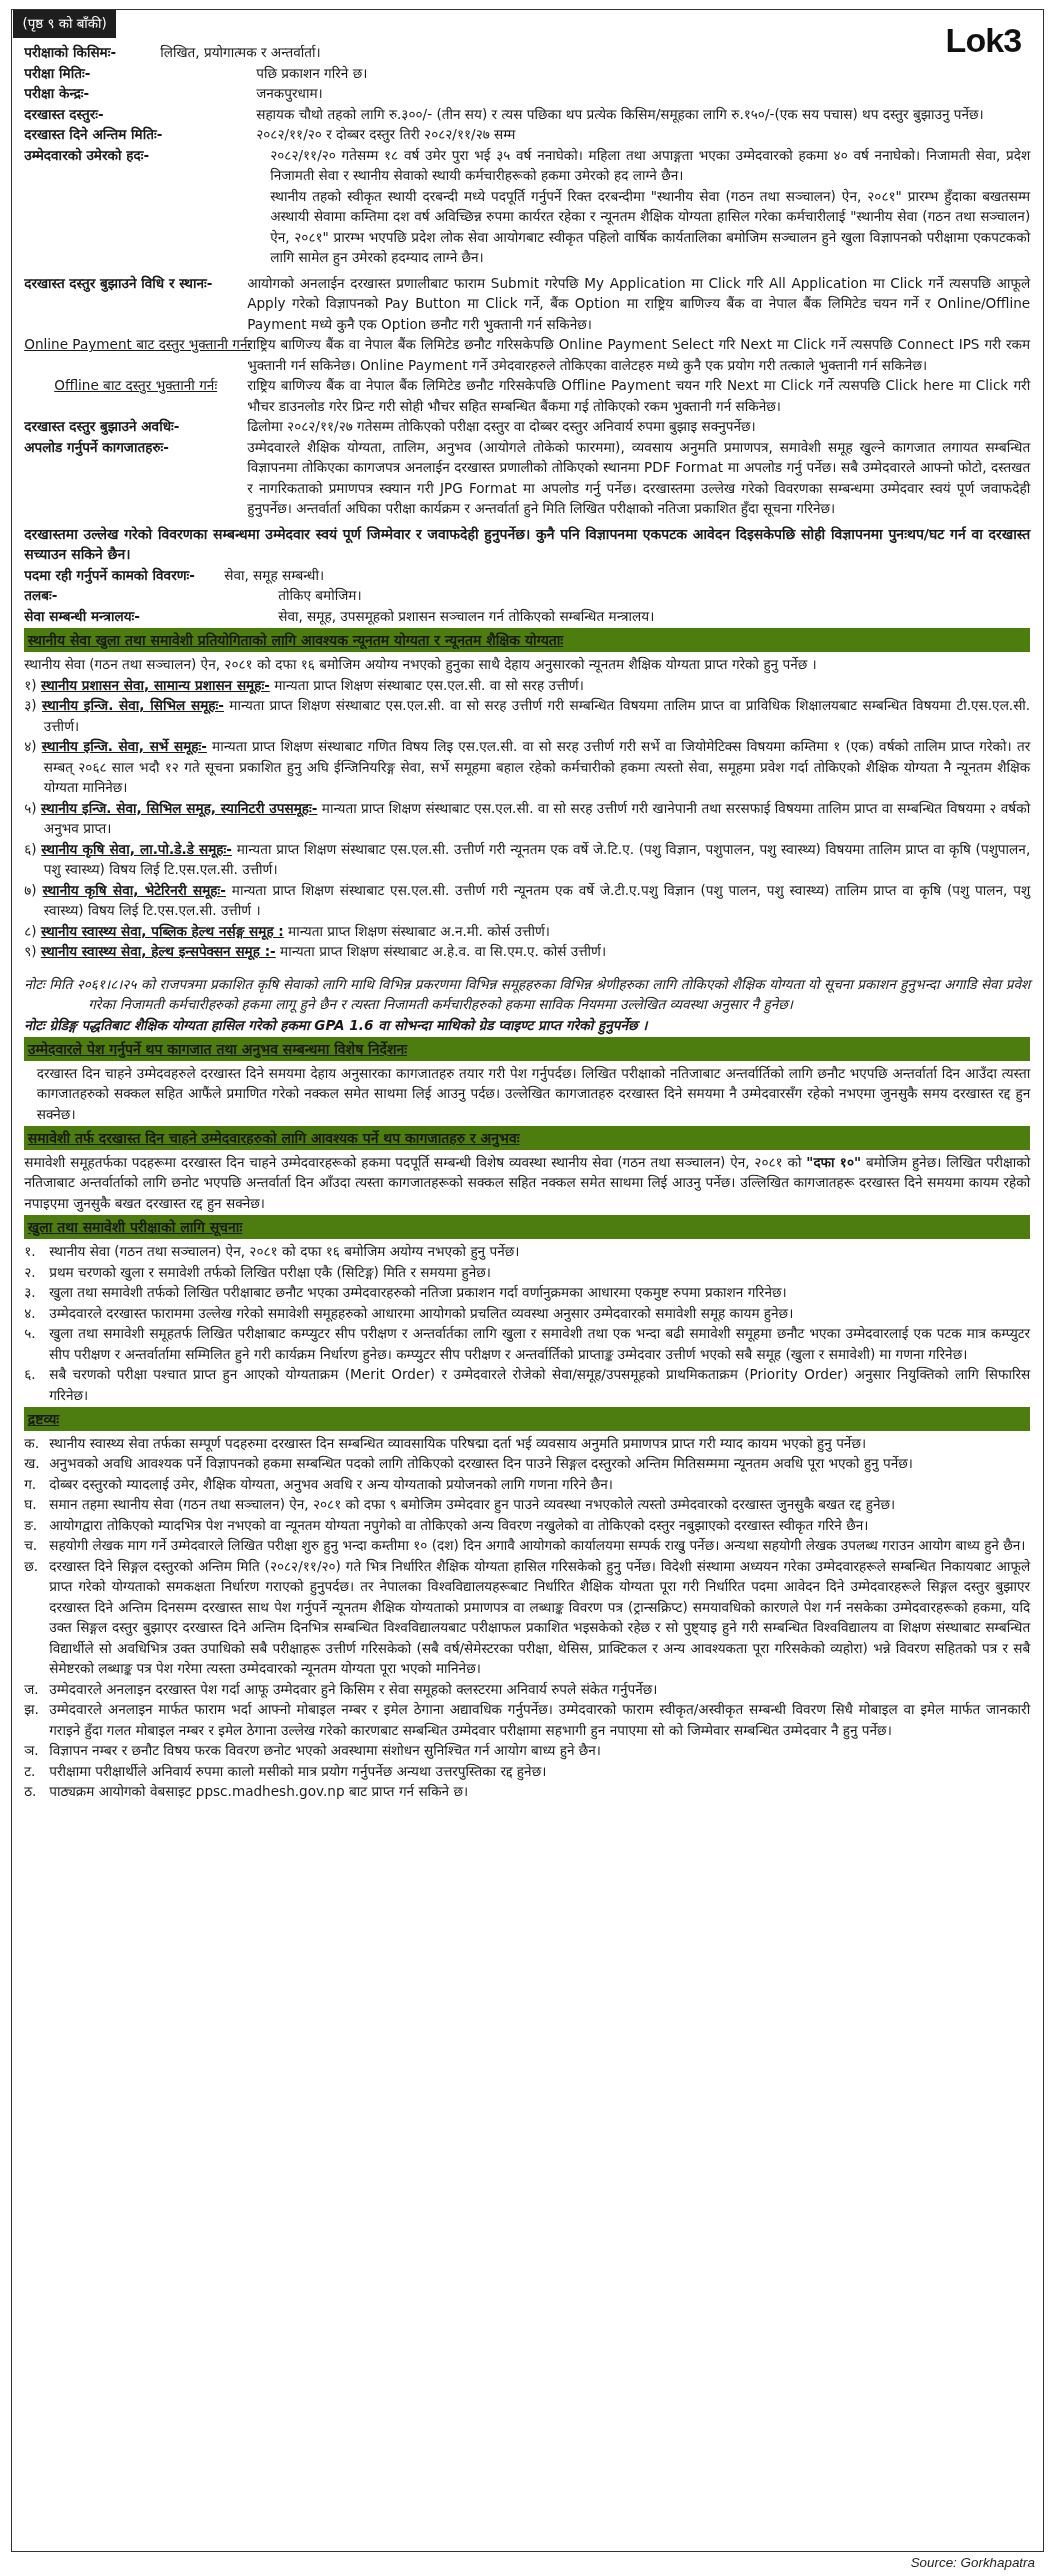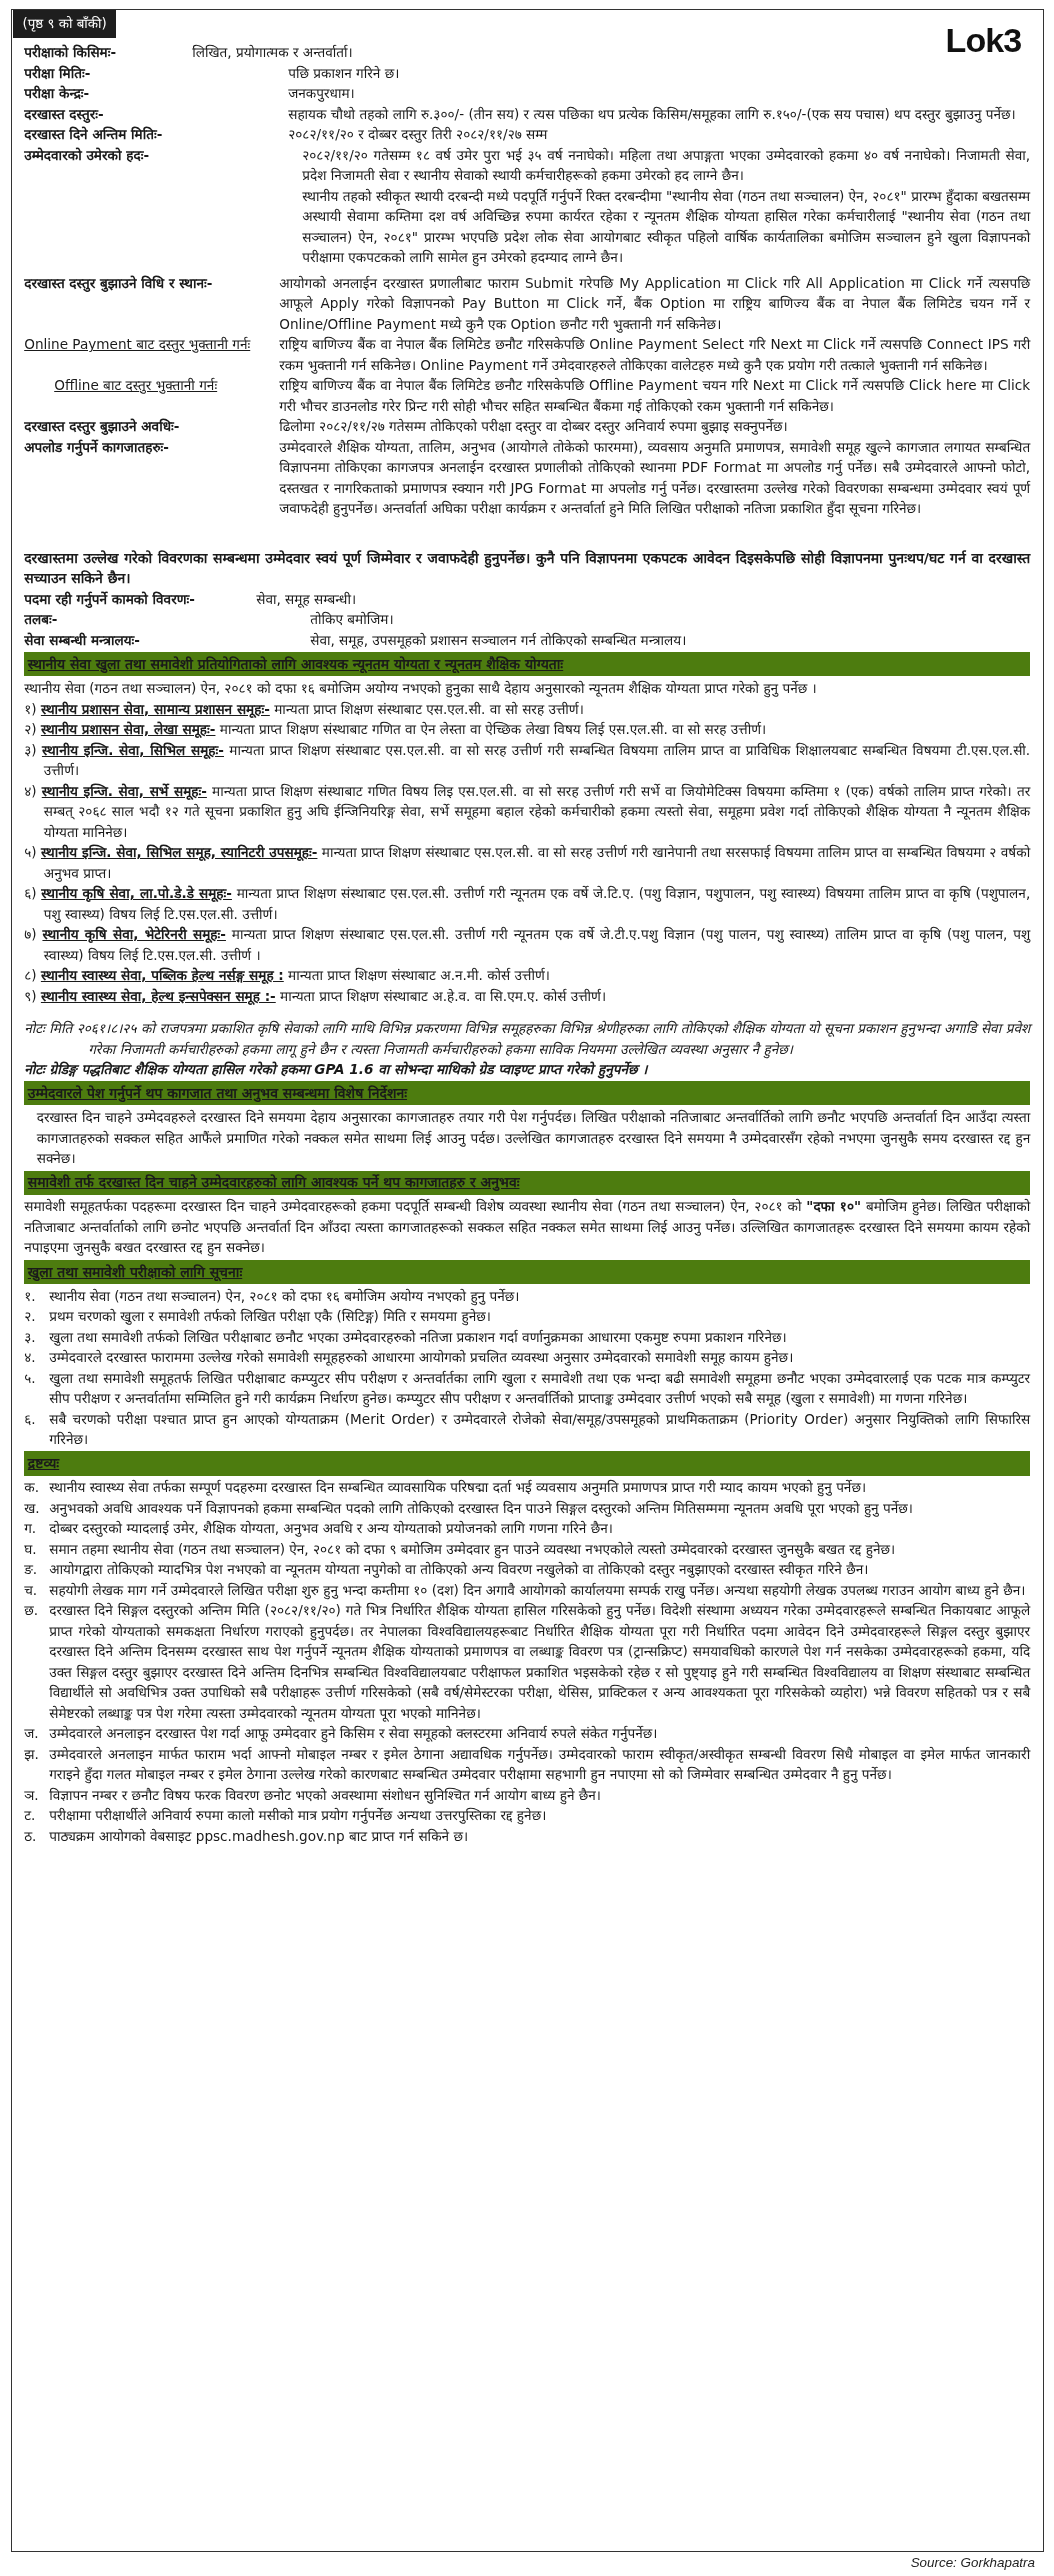--- a/index.html
+++ b/index.html
@@ -15,30 +15,30 @@
     background: #1e1e1e; color: #fff; font-size: 13.4px; line-height: 28px;
   }
   .doc-code {
     position: absolute; right: 21.4px; top: 10.7px;
     font-family: "Liberation Sans", sans-serif; font-weight: bold; font-size: 34px; letter-spacing: -0.9px; color: #111;
   }
   .content {
     position: absolute; left: 12.5px; top: 32px; right: 12.5px;
     font-size: 13.6px; line-height: 20.5px;
   }
-  .row { display: flex; gap: 32px; }
+  .row { display: flex; }
   .row .lbl { font-weight: bold; white-space: nowrap; flex: 0 0 auto; }
   .row .val { flex: 1 1 auto; text-align: justify; }
   .ul { text-decoration: underline; text-align: center; }
 
   .section-head {
     background: #4d7c0f; font-weight: bold; text-decoration: underline;
     padding: 1.8px 3.6px; margin: 1.8px 0 1.8px 0; font-size: 14px;
   }
-  .bold-para { font-weight: bold; text-align: justify; font-size: 14px; margin-top: 29px; }
+  .bold-para { font-weight: bold; text-align: justify; font-size: 14px; margin-top: 5px; }
   .para { text-align: justify; }
   .para.indent { padding-left: 12.5px; }
   .num-item { display: flex; }
   .num-item .n { flex: 0 0 25px; }
   .num-item .t { flex: 1; text-align: justify; }
   .qual-item { text-align: justify; padding-left: 19.6px; text-indent: -19.6px; }
   .qual-item .ttl { font-weight: bold; text-decoration: underline; }
   .note-italic { font-style: italic; padding-left: 64px; text-indent: -64px; text-align: justify; margin-top: 12px; }
   .note-bold { font-weight: bold; font-style: italic; }
   .sp { height: 5.4px; }
@@ -128,21 +128,20 @@
     </div>
     <div class="row">
       <span class="lbl" style="width:254px">सेवा सम्बन्धी मन्त्रालयः-</span>
       <span class="val">सेवा, समूह, उपसमूहको प्रशासन सञ्चालन गर्न तोकिएको सम्बन्धित मन्त्रालय।</span>
     </div>
 
     <div class="section-head">स्थानीय सेवा खुला तथा समावेशी प्रतियोगिताको लागि आवश्यक न्यूनतम योग्यता र न्यूनतम शैक्षिक योग्यताः</div>
     <div class="para">स्थानीय सेवा (गठन तथा सञ्चालन) ऐन, २०८१ को दफा १६ बमोजिम अयोग्य नभएको हुनुका साथै देहाय अनुसारको न्यूनतम शैक्षिक योग्यता प्राप्त गरेको हुनु पर्नेछ ।</div>
 
     <div class="qual-item"><span>१)</span> <span class="ttl">स्थानीय प्रशासन सेवा, सामान्य प्रशासन समूहः-</span> <span>मान्यता प्राप्त शिक्षण संस्थाबाट एस.एल.सी. वा सो सरह उत्तीर्ण।</span></div>
-    <div class="qual-item"><span>२)</span> <span class="ttl">स्थानीय प्रशासन सेवा, लेखा समूहः-</span> <span>मान्यता प्राप्त शिक्षण संस्थाबाट गणित वा ऐन लेस्ता वा ऐच्छिक लेखा विषय लिई एस.एल.सी. वा सो सरह उत्तीर्ण।</span></div>
     <div class="qual-item"><span>३)</span> <span class="ttl">स्थानीय इन्जि. सेवा, सिभिल समूहः-</span> <span>मान्यता प्राप्त शिक्षण संस्थाबाट एस.एल.सी. वा सो सरह उत्तीर्ण गरी सम्बन्धित विषयमा तालिम प्राप्त वा प्राविधिक शिक्षालयबाट सम्बन्धित विषयमा टी.एस.एल.सी. उत्तीर्ण।</span></div>
     <div class="qual-item"><span>४)</span> <span class="ttl">स्थानीय इन्जि. सेवा, सर्भे समूहः-</span> <span>मान्यता प्राप्त शिक्षण संस्थाबाट गणित विषय लिइ एस.एल.सी. वा सो सरह उत्तीर्ण गरी सर्भे वा जियोमेटिक्स विषयमा कम्तिमा १ (एक) वर्षको तालिम प्राप्त गरेको। तर सम्बत् २०६८ साल भदौ १२ गते सूचना प्रकाशित हुनु अघि ईन्जिनियरिङ्ग सेवा, सर्भे समूहमा बहाल रहेको कर्मचारीको हकमा त्यस्तो सेवा, समूहमा प्रवेश गर्दा तोकिएको शैक्षिक योग्यता नै न्यूनतम शैक्षिक योग्यता मानिनेछ।</span></div>
     <div class="qual-item"><span>५)</span> <span class="ttl">स्थानीय इन्जि. सेवा, सिभिल समूह, स्यानिटरी उपसमूहः-</span> <span>मान्यता प्राप्त शिक्षण संस्थाबाट एस.एल.सी. वा सो सरह उत्तीर्ण गरी खानेपानी तथा सरसफाई विषयमा तालिम प्राप्त वा सम्बन्धित विषयमा २ वर्षको अनुभव प्राप्त।</span></div>
     <div class="qual-item"><span>६)</span> <span class="ttl">स्थानीय कृषि सेवा, ला.पो.डे.डे समूहः-</span> <span>मान्यता प्राप्त शिक्षण संस्थाबाट एस.एल.सी. उत्तीर्ण गरी न्यूनतम एक वर्षे जे.टि.ए. (पशु विज्ञान, पशुपालन, पशु स्वास्थ्य) विषयमा तालिम प्राप्त वा कृषि (पशुपालन, पशु स्वास्थ्य) विषय लिई टि.एस.एल.सी. उत्तीर्ण।</span></div>
     <div class="qual-item"><span>७)</span> <span class="ttl">स्थानीय कृषि सेवा, भेटेरिनरी समूहः-</span> <span>मान्यता प्राप्त शिक्षण संस्थाबाट एस.एल.सी. उत्तीर्ण गरी न्यूनतम एक वर्षे जे.टी.ए.पशु विज्ञान (पशु पालन, पशु स्वास्थ्य) तालिम प्राप्त वा कृषि (पशु पालन, पशु स्वास्थ्य) विषय लिई टि.एस.एल.सी. उत्तीर्ण ।</span></div>
     <div class="qual-item"><span>८)</span> <span class="ttl">स्थानीय स्वास्थ्य सेवा, पब्लिक हेल्थ नर्सङ्ग समूह :</span> <span>मान्यता प्राप्त शिक्षण संस्थाबाट अ.न.मी. कोर्स उत्तीर्ण।</span></div>
     <div class="qual-item"><span>९)</span> <span class="ttl">स्थानीय स्वास्थ्य सेवा, हेल्थ इन्सपेक्सन समूह :-</span> <span>मान्यता प्राप्त शिक्षण संस्थाबाट अ.हे.व. वा सि.एम.ए. कोर्स उत्तीर्ण।</span></div>
 
     <div class="note-italic">नोटः मिति २०६१।८।२५ को राजपत्रमा प्रकाशित कृषि सेवाको लागि माथि विभिन्न प्रकरणमा विभिन्न समूहहरुका विभिन्न श्रेणीहरुका लागि तोकिएको शैक्षिक योग्यता यो सूचना प्रकाशन हुनुभन्दा अगाडि सेवा प्रवेश गरेका निजामती कर्मचारीहरुको हकमा लागू हुने छैन र त्यस्ता निजामती कर्मचारीहरुको हकमा साविक नियममा उल्लेखित व्यवस्था अनुसार नै हुनेछ।</div>
     <div class="note-bold">नोटः ग्रेडिङ्ग पद्धतिबाट शैक्षिक योग्यता हासिल गरेको हकमा GPA 1.6 वा सोभन्दा माथिको ग्रेड प्वाइण्ट प्राप्त गरेको हुनुपर्नेछ ।</div>

